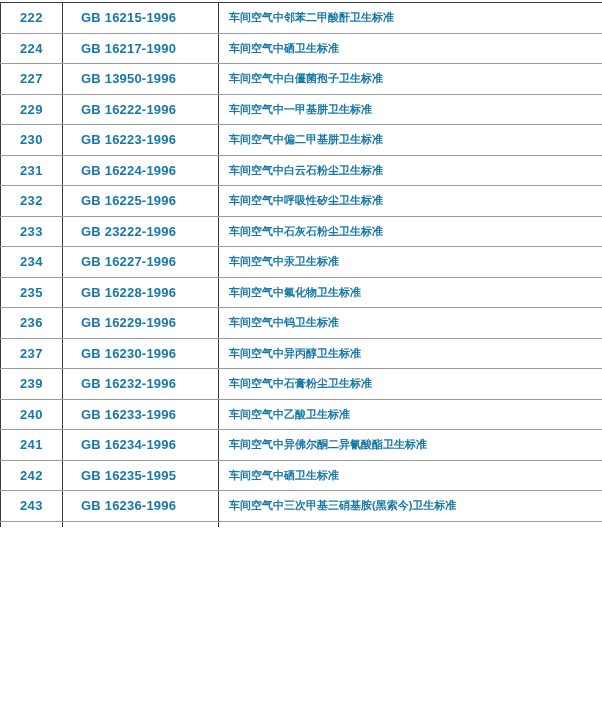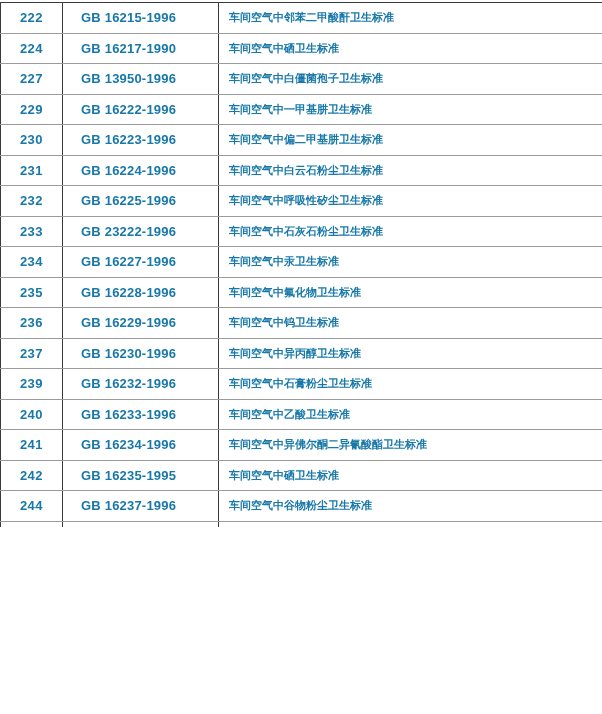--- a/index.html
+++ b/index.html
@@ -161,26 +161,26 @@
     <td class="code">GB 16234-1996</td>
     <td class="title">车间空气中异佛尔酮二异氰酸酯卫生标准</td>
   </tr>
 
   <tr>
     <td class="no">242</td>
     <td class="code">GB 16235-1995</td>
     <td class="title">车间空气中硒卫生标准</td>
   </tr>
 
+  <tr>
+    <td class="no">243</td>
+    <td class="code">GB 16236-1996</td>
+    <td class="title">车间空气中三次甲基三硝基胺(黑索今)卫生标准</td>
+  </tr>
 
-  <tr>
-    <td class="no">244</td>
-    <td class="code">GB 16237-1996</td>
-    <td class="title">车间空气中谷物粉尘卫生标准</td>
-  </tr>
 <tr class="partial">
           <td class="no"></td>
           <td class="code"></td>
           <td class="title"></td>
         </tr>
       </tbody>
   </table>
 </div>
 
 </body></html>

